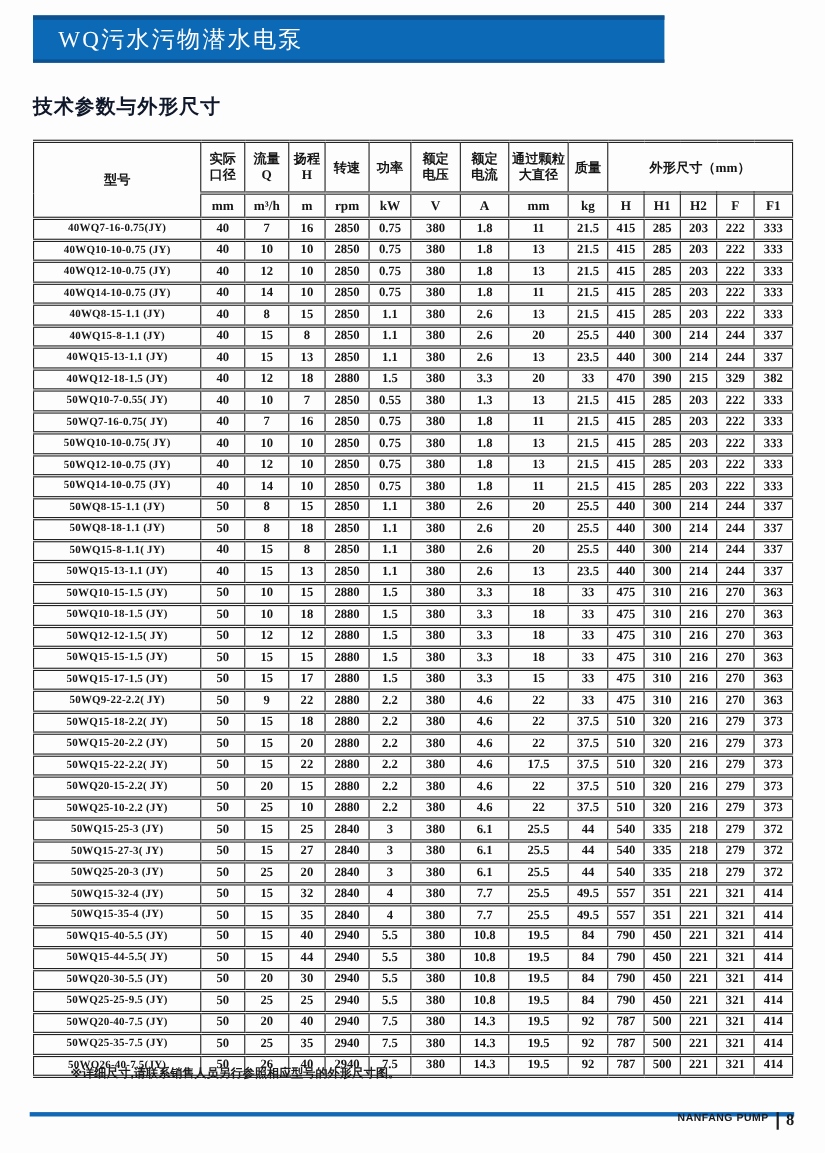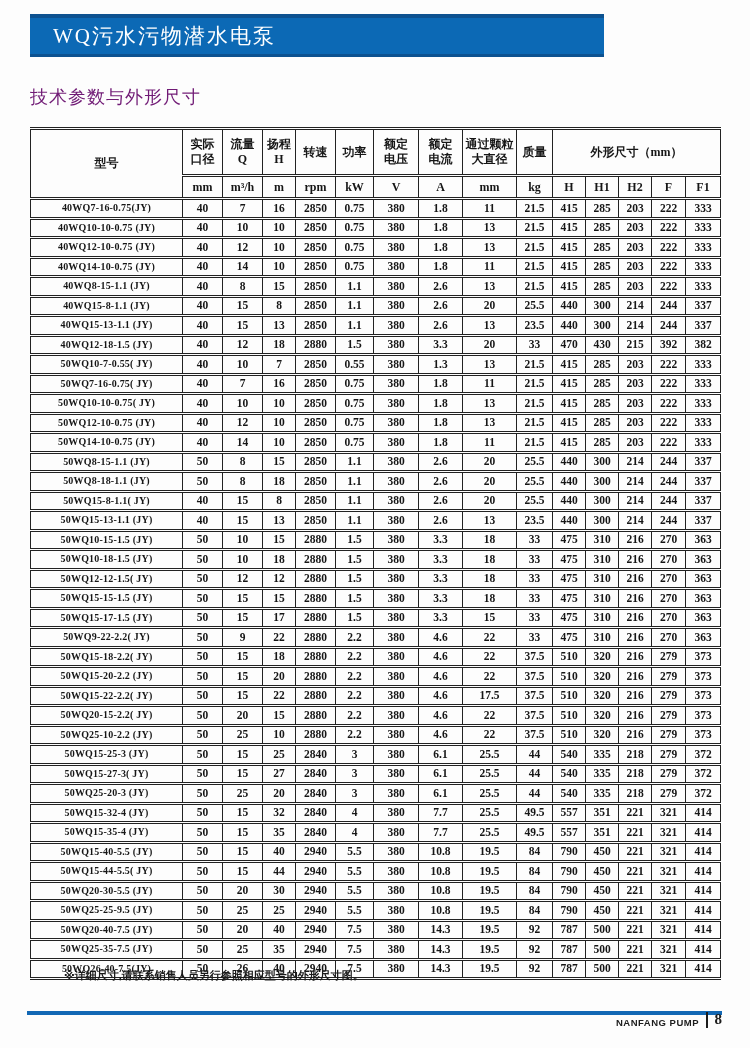--- a/index.html
+++ b/index.html
@@ -23,21 +23,21 @@
     color:#ffffff;
     font-family:"Liberation Serif","DejaVu Serif",serif;
     font-size:21px;
     letter-spacing:2px;
     padding-left:23px;
   }
   
   .section-title{
     position:absolute;left:30px;top:85px;
     font-family:"Liberation Sans","DejaVu Sans",sans-serif;
-    font-weight:normal;font-size:18px;color:#701a75;
+    font-weight:bold;font-size:18px;color:#0f172a;
     letter-spacing:1px;
   }
   
   .spec-table{
     position:absolute;left:30px;top:127px;
     width:690px;
     table-layout:fixed;
     border-collapse:collapse;
   }
   .spec-table th,.spec-table td{
@@ -70,21 +70,21 @@
     font-family:"Liberation Sans","DejaVu Sans",sans-serif;
     font-weight:bold;font-size:11px;color:#1b1b1b;margin-left:34px;
   }
   
   .footer-line{
     position:absolute;left:27px;top:1011px;width:695px;height:4px;
     background:#1268b5;
   }
   .footer-meta{
     position:absolute;right:28px;top:1011px;
-    display:flex;align-items:flex-end;gap:7px;
+    display:flex;align-items:flex-start;gap:7px;
   }
   .footer-brand{
     font-family:"Liberation Sans","DejaVu Sans",sans-serif;
     font-weight:bold;font-size:9.5px;letter-spacing:0.5px;color:#1c1c1c;
   }
   .footer-divider{width:1.5px;height:16px;background:#1c1c1c;}
   .footer-page{
     font-family:"Liberation Serif","DejaVu Serif",serif;
     font-weight:bold;font-size:15px;color:#1c1c1c;
   }
@@ -278,23 +278,23 @@
         <td>40</td>
         <td>12</td>
         <td>18</td>
         <td>2880</td>
         <td>1.5</td>
         <td>380</td>
         <td>3.3</td>
         <td>20</td>
         <td>33</td>
         <td>470</td>
-        <td>430</td>
+        <td>390</td>
         <td>215</td>
-        <td>392</td>
+        <td>329</td>
         <td>382</td>
       </tr>
       <tr>
         <td class="model">50WQ10-7-0.55( JY)</td>
         <td>40</td>
         <td>10</td>
         <td>7</td>
         <td>2850</td>
         <td>0.55</td>
         <td>380</td>

